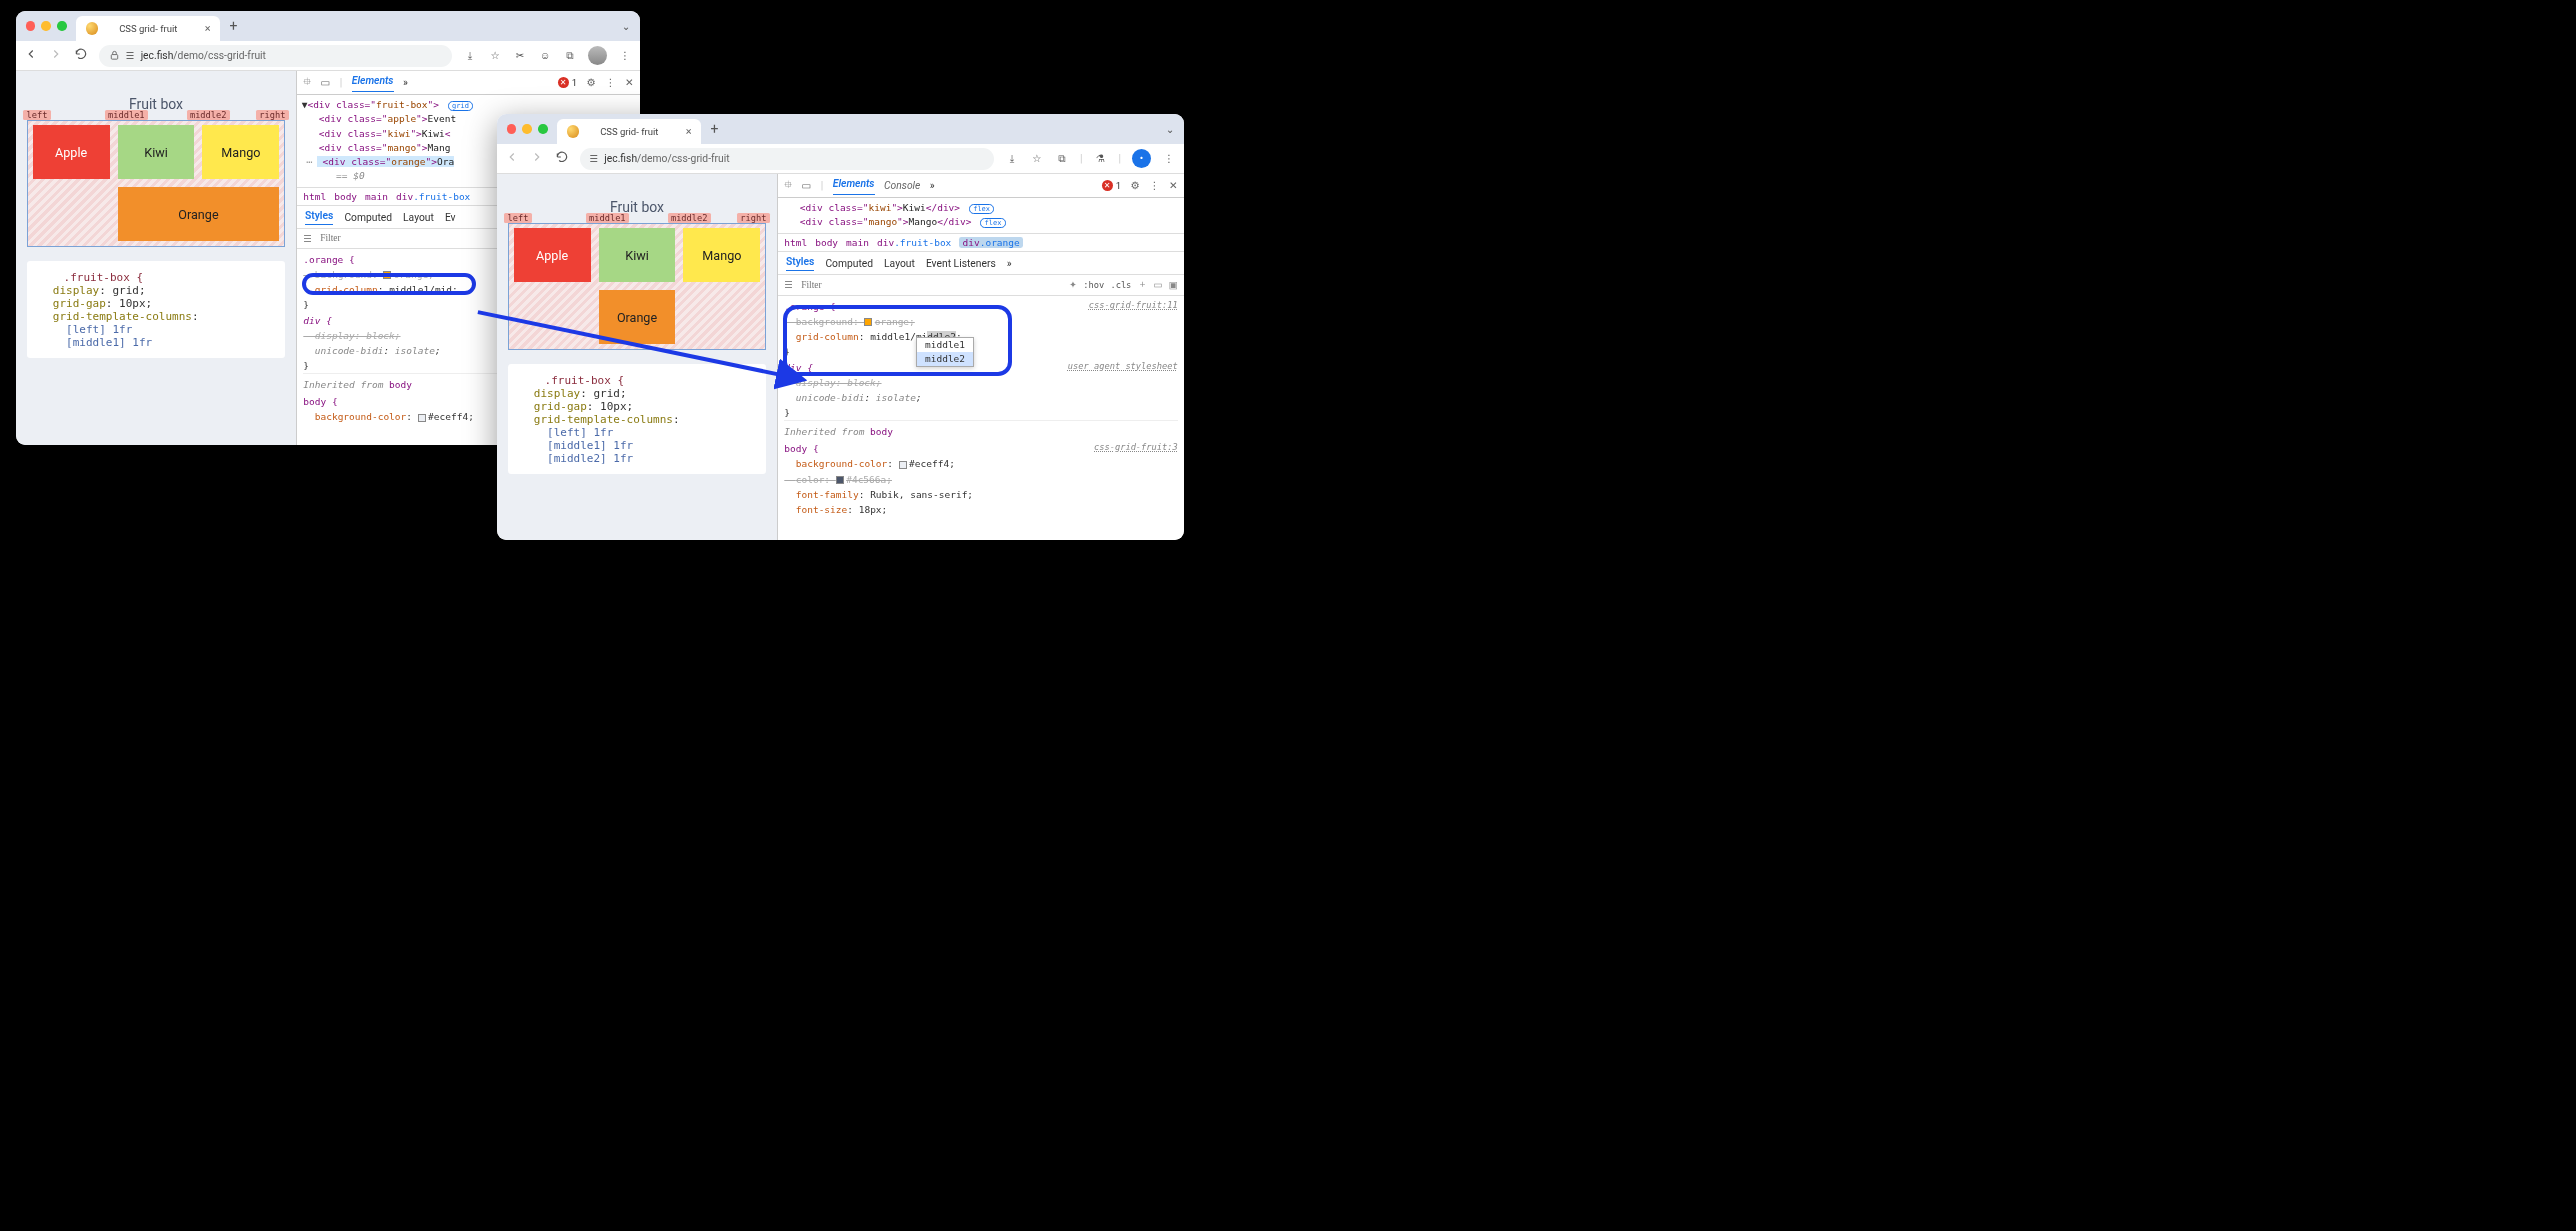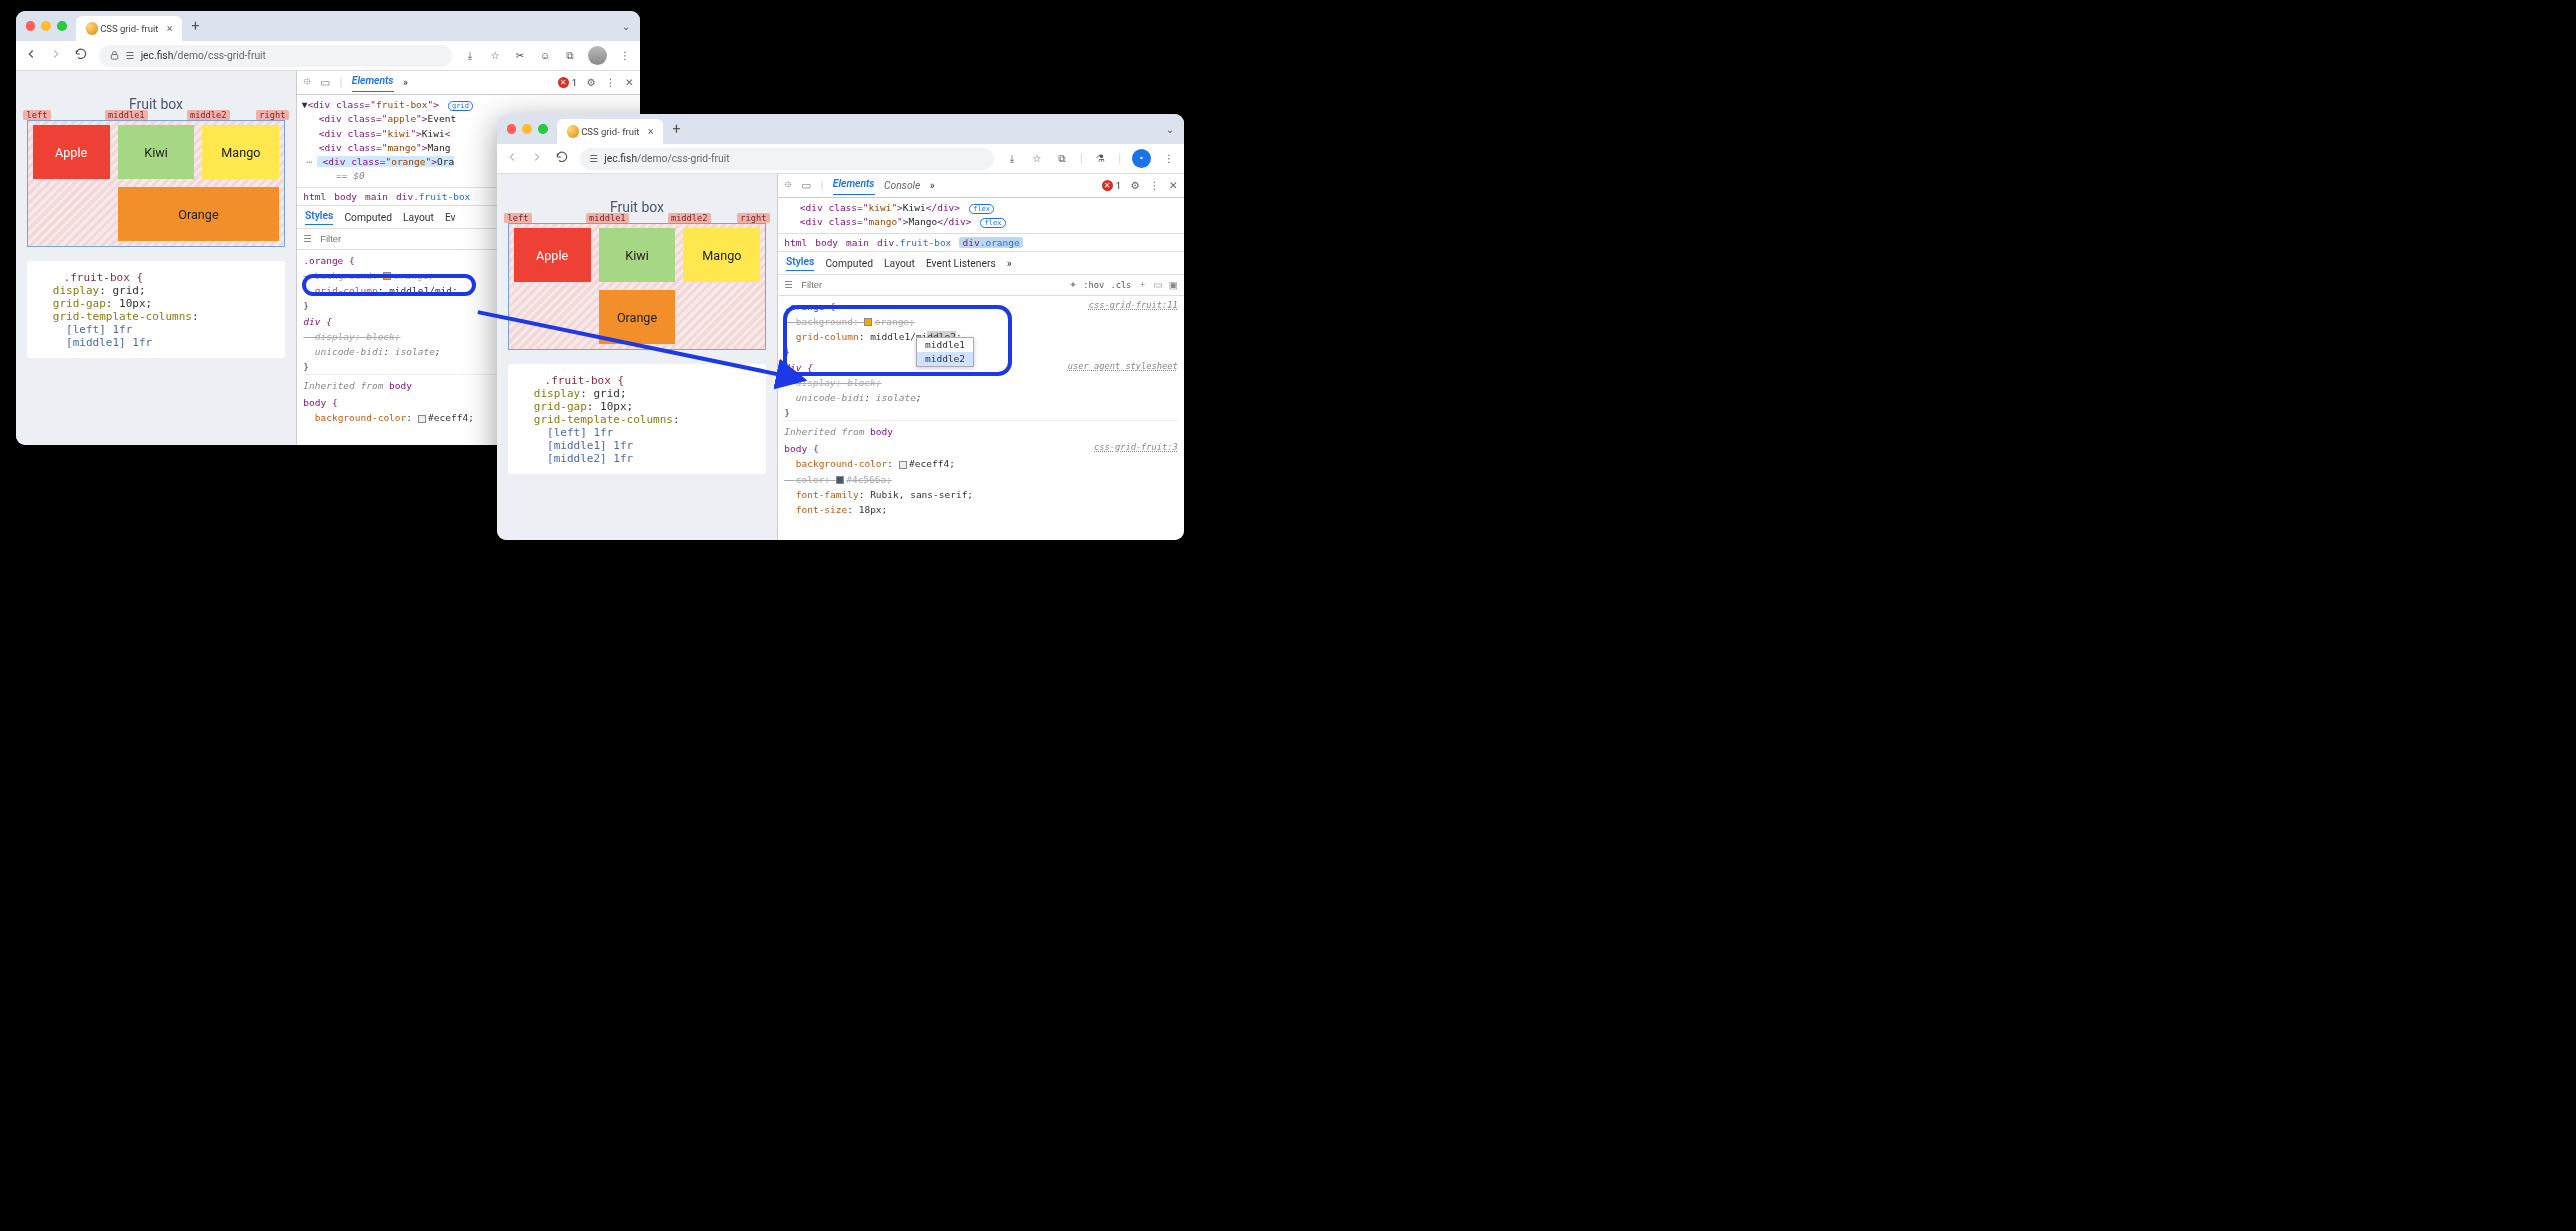--- a/index.html
+++ b/index.html
@@ -35,21 +35,21 @@
   .dot.red { background: #ff5f57; }
   .dot.yellow { background: #febc2e; }
   .dot.green { background: #28c840; }
   .tab {
     background: #fff;
     border-radius: 6.3px 6.3px 0 0;
     height: 25px;
     display: flex;
     align-items: center;
     padding: 0 9.5px;
-    gap: 2px;
+    gap: 21px;
     margin-top: 4.7px;
     font-size: 9.5px;
     color: #444;
   }
   .favicon {
     width: 12.6px; height: 12.6px; border-radius: 50%;
     background: radial-gradient(circle at 30% 30%, #ffd970, #d88a1a);
     display: inline-block;
   }
   .tab-close { color: #666; font-size: 11px; margin-left: 6.3px; }
@@ -178,21 +178,21 @@
     display:flex; gap:11px; padding: 3.2px 8px;
     border-bottom: 0.8px solid #ddd;
     font-size: 10.3px;
     align-items: center;
   }
   .subtabs .active { color:#1a73e8; font-weight:600; border-bottom:1.6px solid #1a73e8; padding-bottom:1.6px; }
   .filterbar {
     display:flex; align-items:center; gap:6.3px; padding: 3.2px 6.3px;
     border-bottom:0.8px solid #ddd; color:#888; font-size:9.5px;
   }
-  .filterbar input { border:none; flex:1; outline:none; font-size:9.5px; background:transparent; }
+  .filterbar input { border:none; flex:1; outline:none; font-size:9.5px; background:transparent;font-family:Liberation Serif, serif; }
   .hov { font: 8.7px Menlo, monospace; color:#555; }
   .styles-body {
     font: 9.5px Menlo, monospace;
     padding: 3.2px 6.3px;
     line-height: 1.6;
     overflow: hidden;
     position: relative;
   }
   .rule-src { float:right; color:#888; text-decoration: underline dotted; font-size:8.7px;font-style:italic; }
   .rule-sel { color:#881280; }

